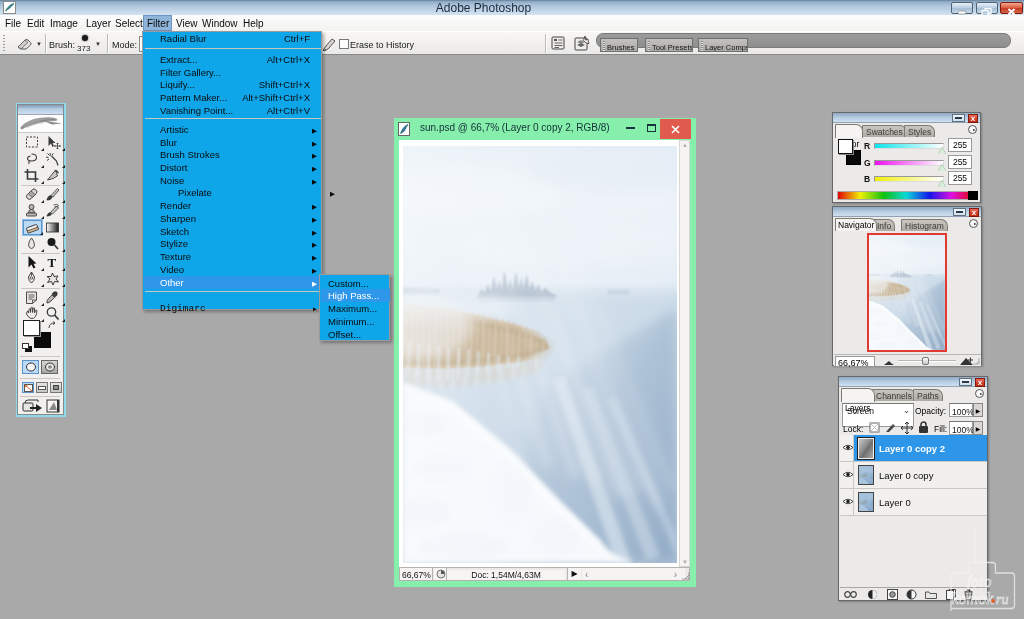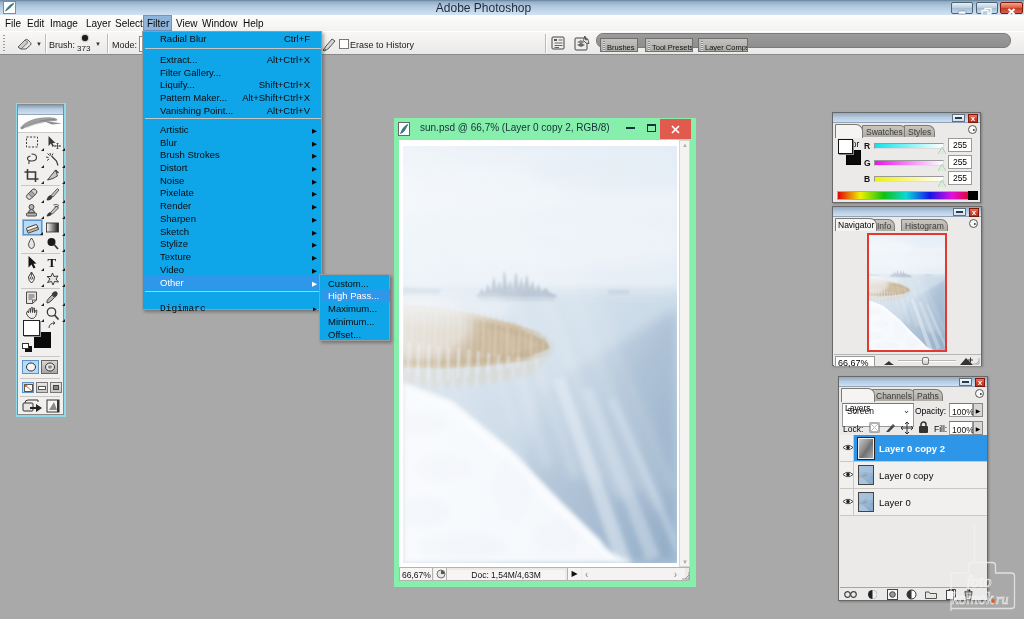--- a/index.html
+++ b/index.html
@@ -616,21 +616,21 @@
       <span class="arr">▶</span>
     </div>
     <div class="mrow" style="top:129px;">
       <span class="lbl">Distort</span>
       <span class="arr">▶</span>
     </div>
     <div class="mrow" style="top:141.7px;">
       <span class="lbl">Noise</span>
       <span class="arr">▶</span>
     </div>
-    <div class="mrow" style="top:154.4px;">
+    <div class="mrow" style="top:154.4px;margin-left:18px;">
       <span class="lbl">Pixelate</span>
       <span class="arr">▶</span>
     </div>
     <div class="mrow" style="top:167.1px;">
       <span class="lbl">Render</span>
       <span class="arr">▶</span>
     </div>
     <div class="mrow" style="top:179.8px;">
       <span class="lbl">Sharpen</span>
       <span class="arr">▶</span>

